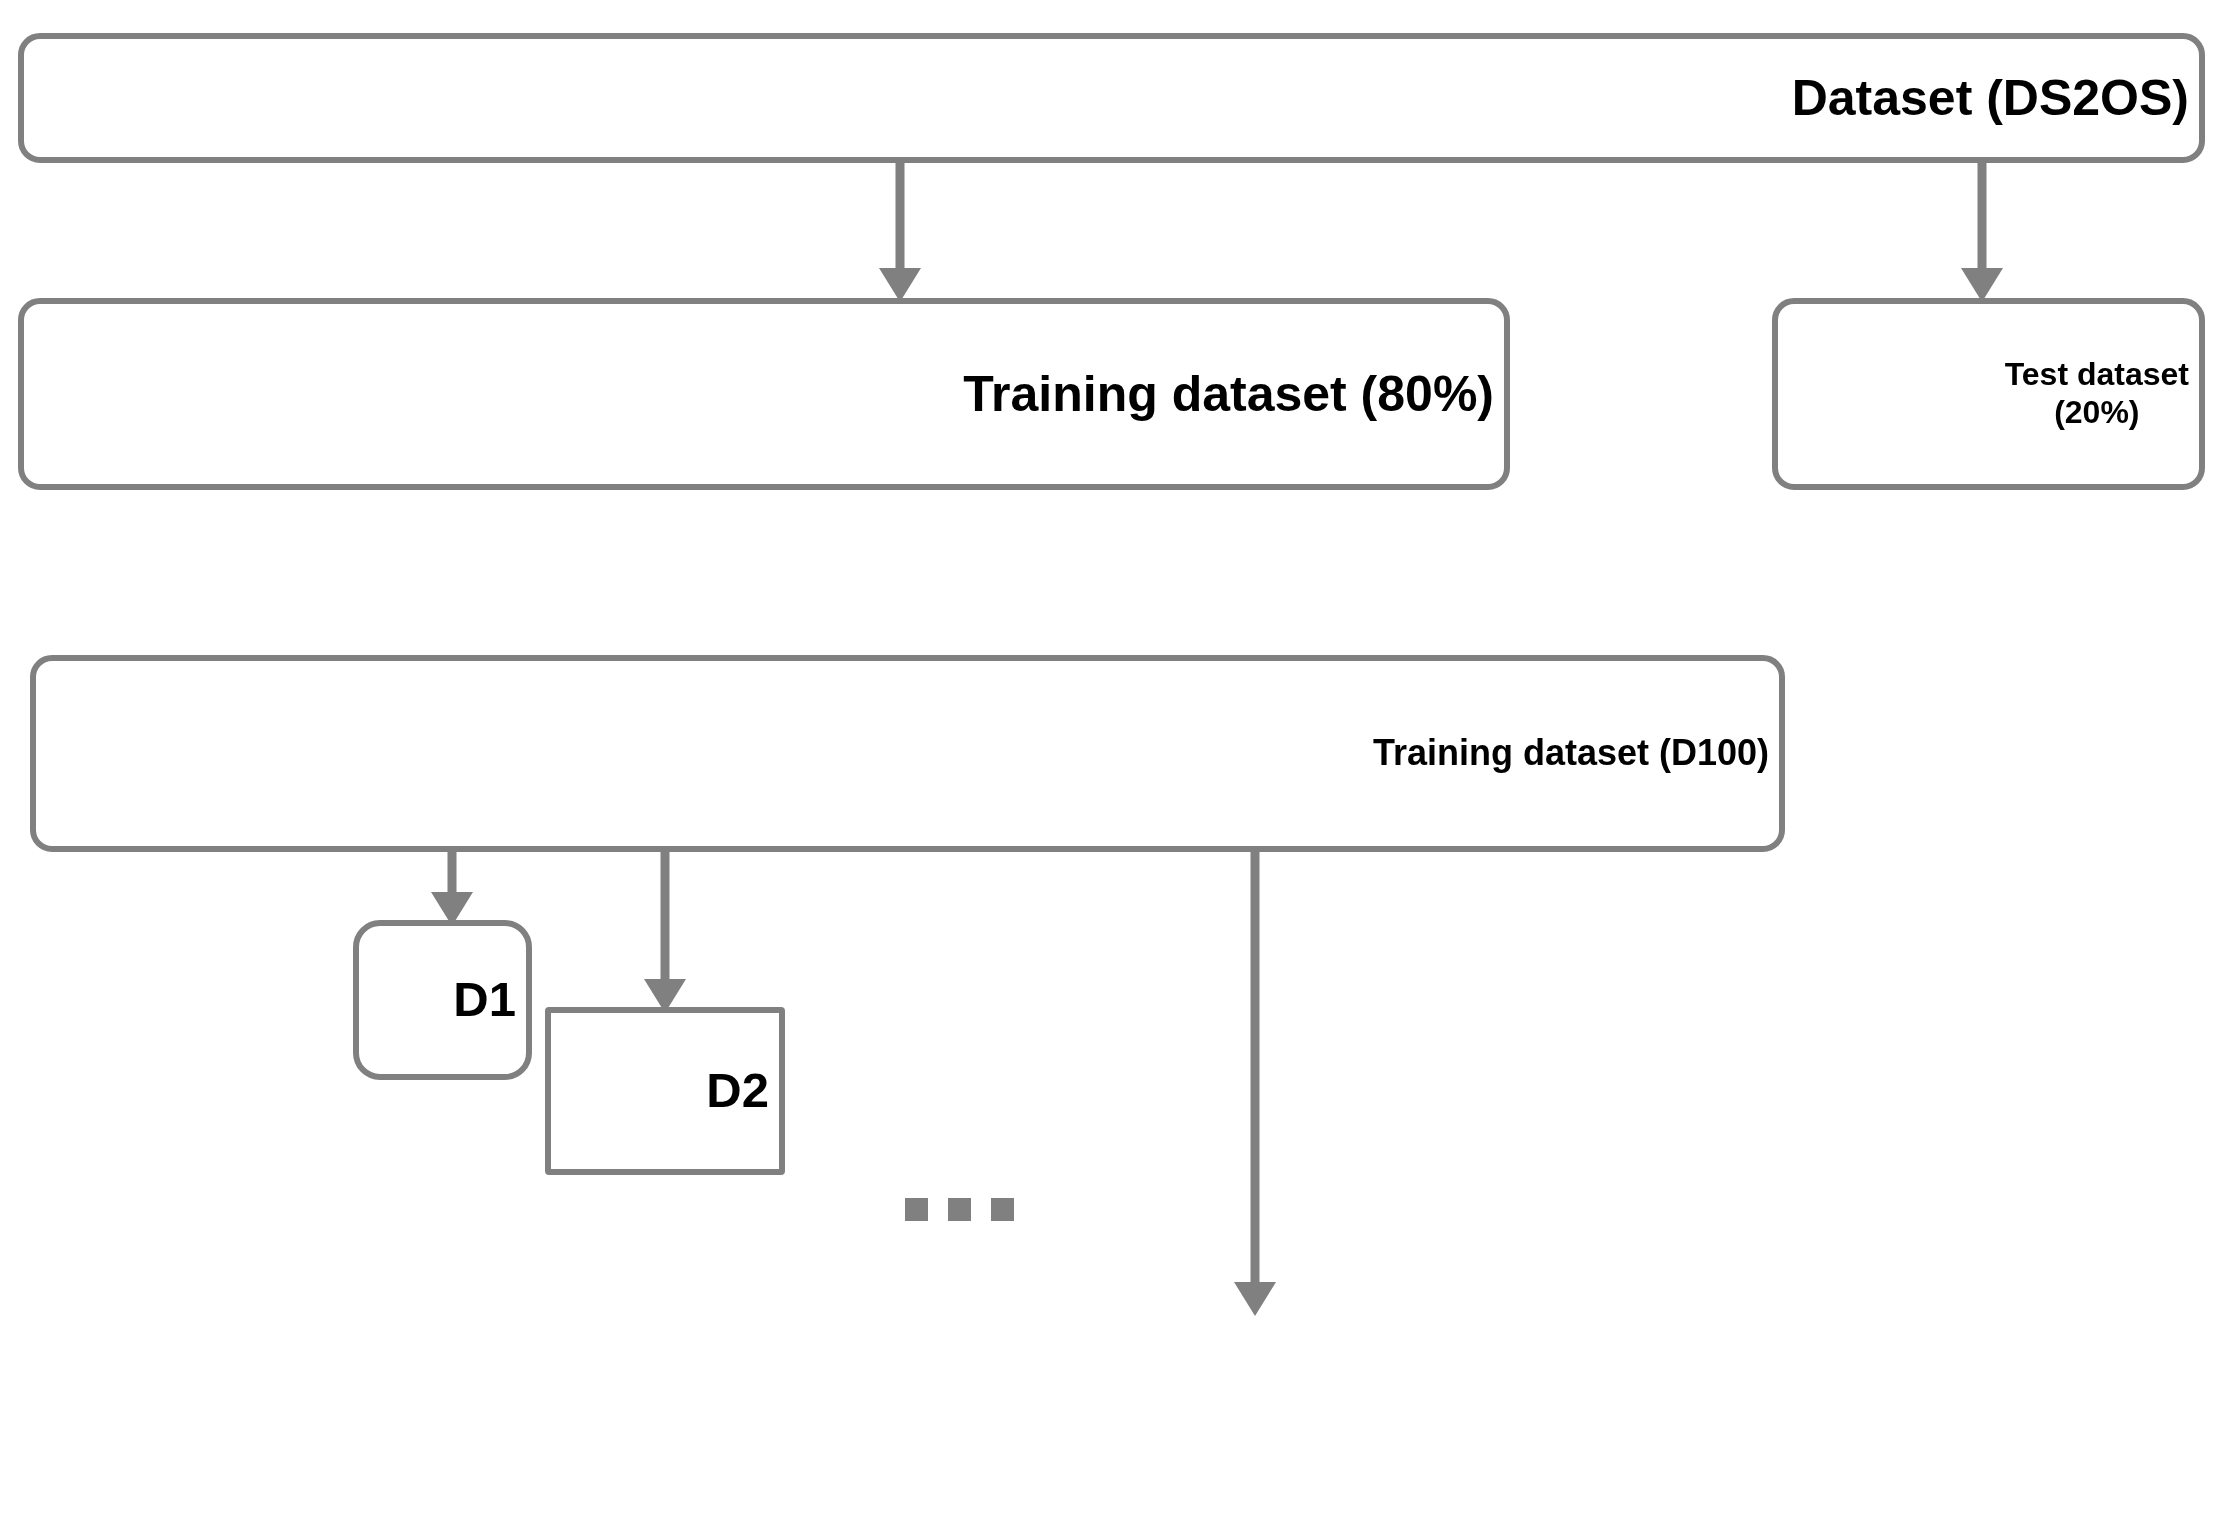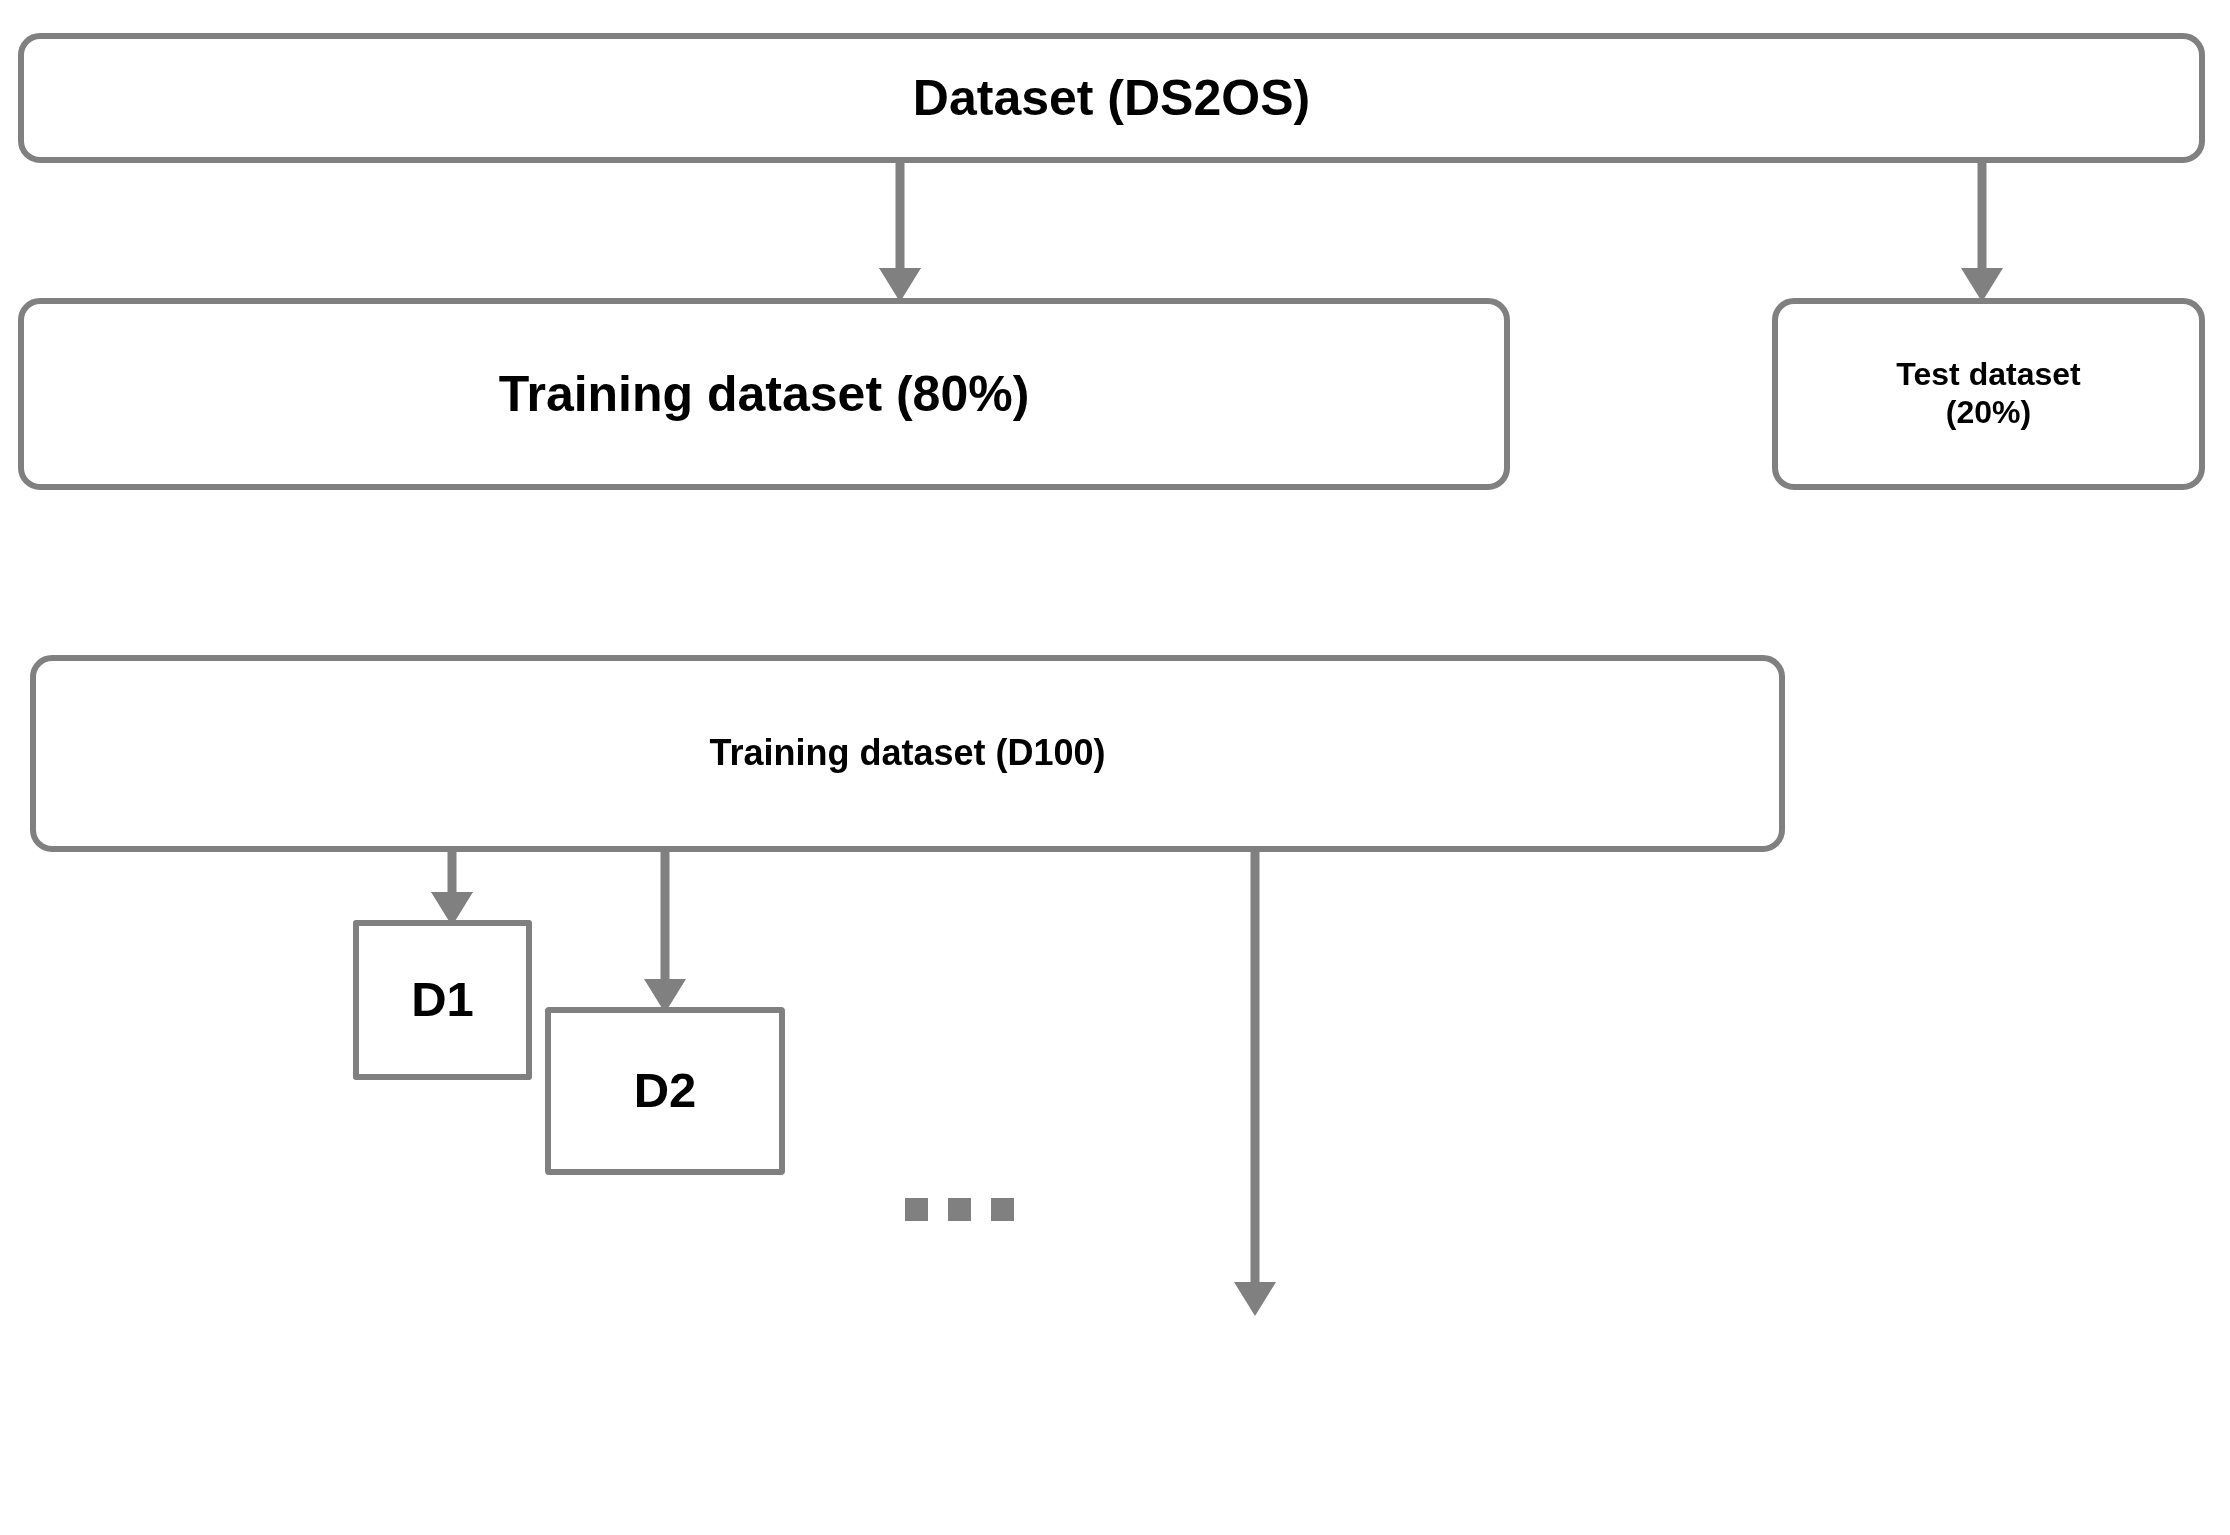--- a/index.html
+++ b/index.html
@@ -19,21 +19,21 @@
 
   
   .node {
     position: absolute;
     box-sizing: border-box;
     background: #ffffff;
     border: 6px solid #808080;
     border-radius: 22px;
     display: flex;
     align-items: center;
-    justify-content: center;
+    justify-content: flex-end;
     text-align: center;
     color: #000000;
     font-weight: bold;
     line-height: 1.18;
     z-index: 3;
   }
   .node .node-label {
     display: block;
     padding: 0 10px;
     white-space: pre-line;
@@ -56,21 +56,21 @@
     font-size: 32px;
   }
   #node-training-d100 {
     left: 30px;  top: 655px;
     width: 1755px; height: 197px;
     font-size: 36px;
   }
   #node-d1 {
     left: 353px; top: 920px;
     width: 179px; height: 160px;
-    border-radius: 3px;
+    border-radius: 27px;
     font-size: 49px;
   }
   #node-d2 {
     left: 545px; top: 1007px;
     width: 240px; height: 168px;
     border-radius: 4px;
     font-size: 49px;
   }
   #node-d80 {
     left: 505px; top: 1310px;

